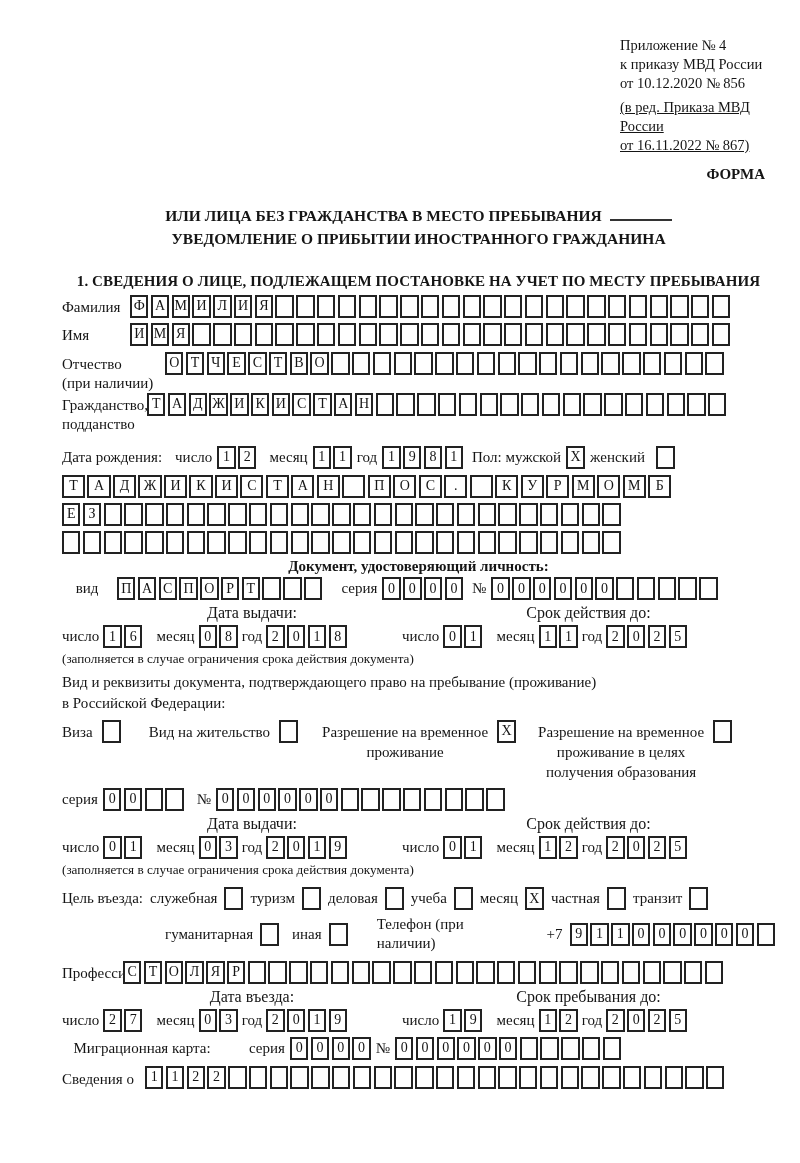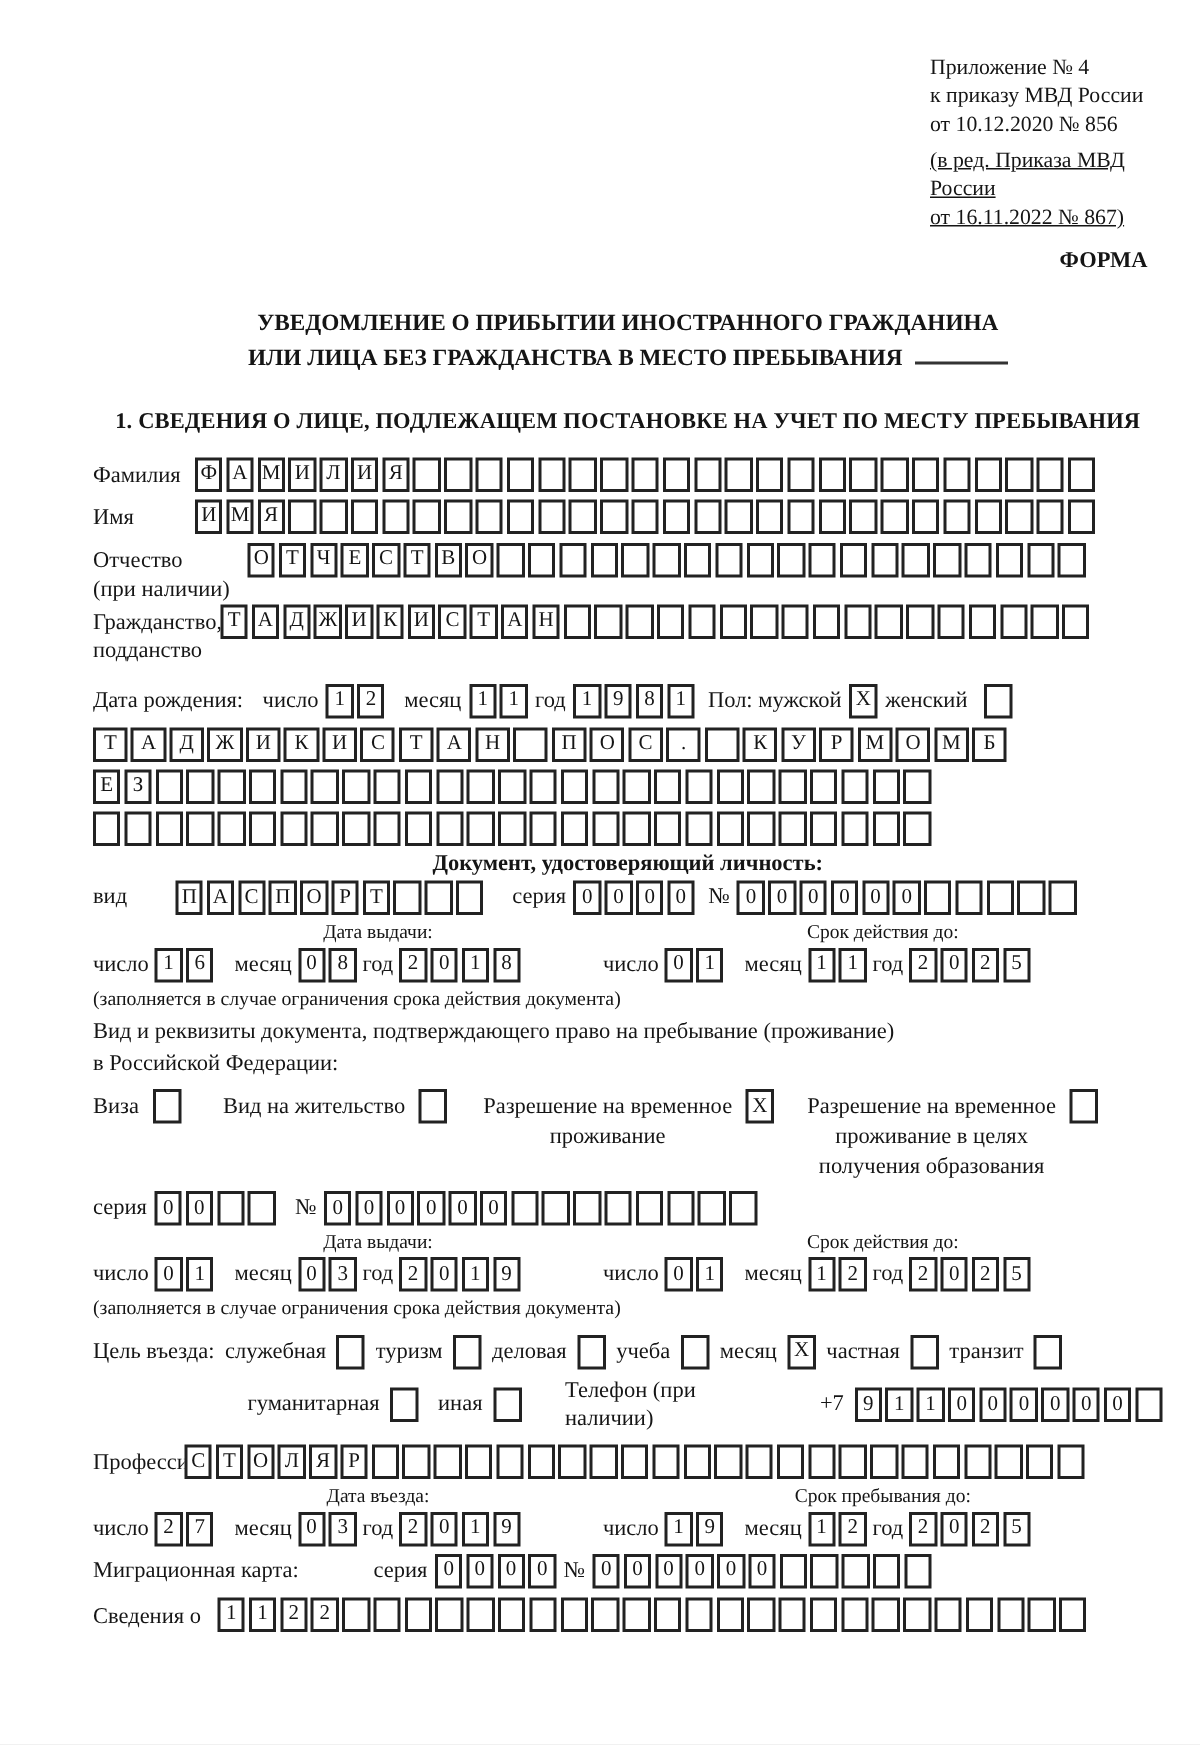--- a/index.html
+++ b/index.html
@@ -25,32 +25,32 @@
     flex: 0 0 auto; width: 18.4px; height: 23px;
     border: 2px solid #222; background: #fff;
     display: flex; align-items: center; justify-content: center;
     font-size: 14px; line-height: 1;
   }
   .cells.wide .cell { width: 23.1px; }
   .cb { width: 19px; height: 23px; }
   
   .frow { display: flex; align-items: flex-start; }
   .lbl { padding-top: 3px; flex: 0 0 auto; }
-  .mt2{margin-top:2px}.mt4{margin-top:4px}.mt5{margin-top:5px}.mt6{margin-top:6px}.mt8{margin-top:8px}.mt12{margin-top:12px}.mt14{margin-top:14px}
+  .mt2{margin-top:2px}.mt4{margin-top:4px}.mt5{margin-top:5px}.mt6{margin-top:6px}.mt8{margin-top:8px}.mt12{margin-top:12px}.mt14{margin-top:4px}
   .mb5{margin-bottom:5px}.mb6{margin-bottom:6px}
   .w68{width:68px}.w103{width:103px}.w85{width:85px}.w101{width:101px}.w50{width:50px}.w61{width:61px}.w83{width:83px}.w160{width:160px}
   .stack { display:flex; flex-direction:column; gap:5px; }
   .mlab { line-height: 21.5px; padding-top: 2px; }
-  .inrow { display:flex; align-items:center; gap:5px; flex-wrap:nowrap; }
+  .inrow { display:flex; align-items:center; gap:5px; flex-wrap:nowrap;text-align:center; }
   .dochead { text-align:center; font-weight:bold; margin-top:3px; }
   
   .datecols { display:flex; margin-top:3px; }
   .dcol1 { width: 340px; }
   .dcol2 { flex: 1; }
-  .dhead { text-align:center; font-size:13px; }
+  .dhead { text-align:center; font-size:16px; }
   .dhead.left { padding-left: 40px; }
   .dgroup { display:flex; align-items:center; gap:4px; margin-top:2px; }
   .dgroup .gap { margin-left: 10px; }
   .note { text-align:left; font-size:13.2px; margin-top:3px; padding-right: 2px; }
   
   .cluster { display:flex; align-items:flex-start; margin-top:6px; }
   .cbitem { display:flex; align-items:flex-start; gap:9px; }
   .cbitem .clab { text-align:center; line-height:20px; padding-top:2px; }
   
   .purpose { display:flex; align-items:center; gap:7px; margin-top:9px; flex-wrap:nowrap; }
@@ -68,22 +68,22 @@
     <div>от 10.12.2020 № 856</div>
     <div class="grp2">
       <div>(в ред. Приказа МВД России</div>
       <div>от 16.11.2022 № 867)</div>
     </div>
   </div>
 
   <div class="forma">ФОРМА</div>
 
   <div class="title">
+    <div><span>ИЛИ ЛИЦА БЕЗ ГРАЖДАНСТВА В МЕСТО ПРЕБЫВАНИЯ</span><span class="uslot"></span></div>
     <div>УВЕДОМЛЕНИЕ О ПРИБЫТИИ ИНОСТРАННОГО ГРАЖДАНИНА</div>
-    <div><span>ИЛИ ЛИЦА БЕЗ ГРАЖДАНСТВА В МЕСТО ПРЕБЫВАНИЯ</span><span class="uslot"></span></div>
   </div>
 
   <div class="sect">1. СВЕДЕНИЯ О ЛИЦЕ, ПОДЛЕЖАЩЕМ ПОСТАНОВКЕ НА УЧЕТ ПО МЕСТУ ПРЕБЫВАНИЯ</div>
 
   <div class="frow mt14 mb5">
     <div class="lbl w68">Фамилия</div>
     <div class="cells">
         <span class="cell">Ф</span>
         <span class="cell">А</span>
         <span class="cell">М</span>

